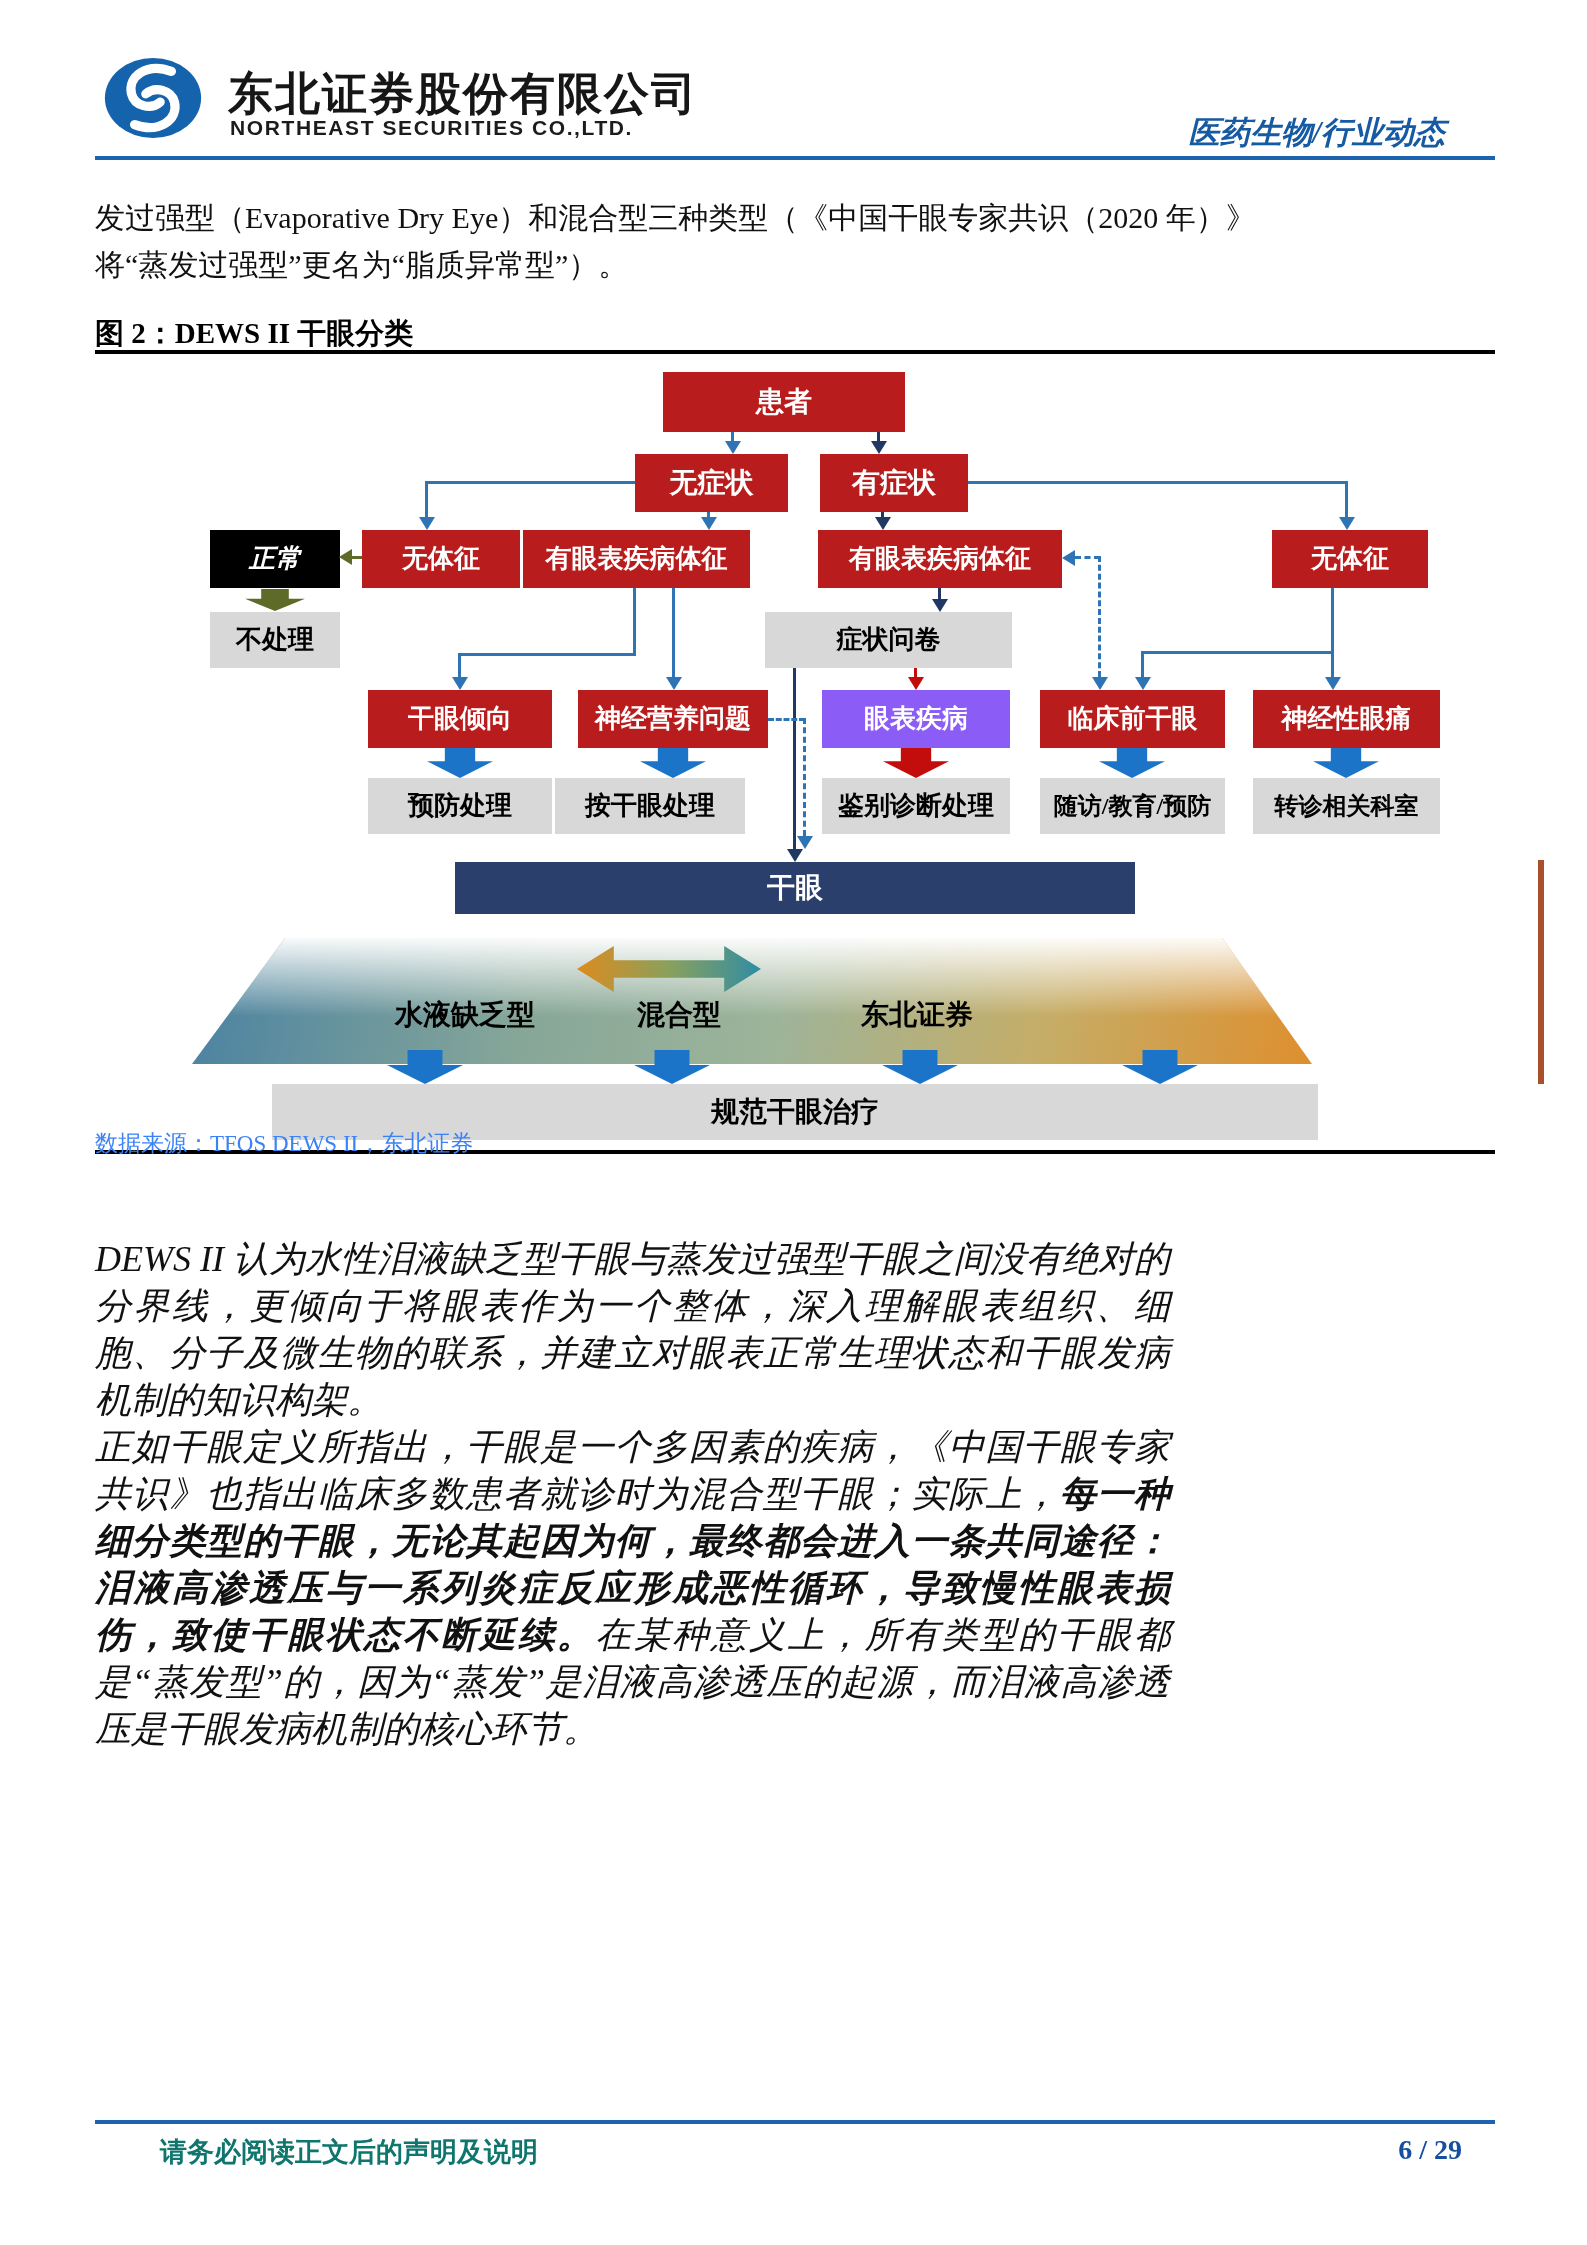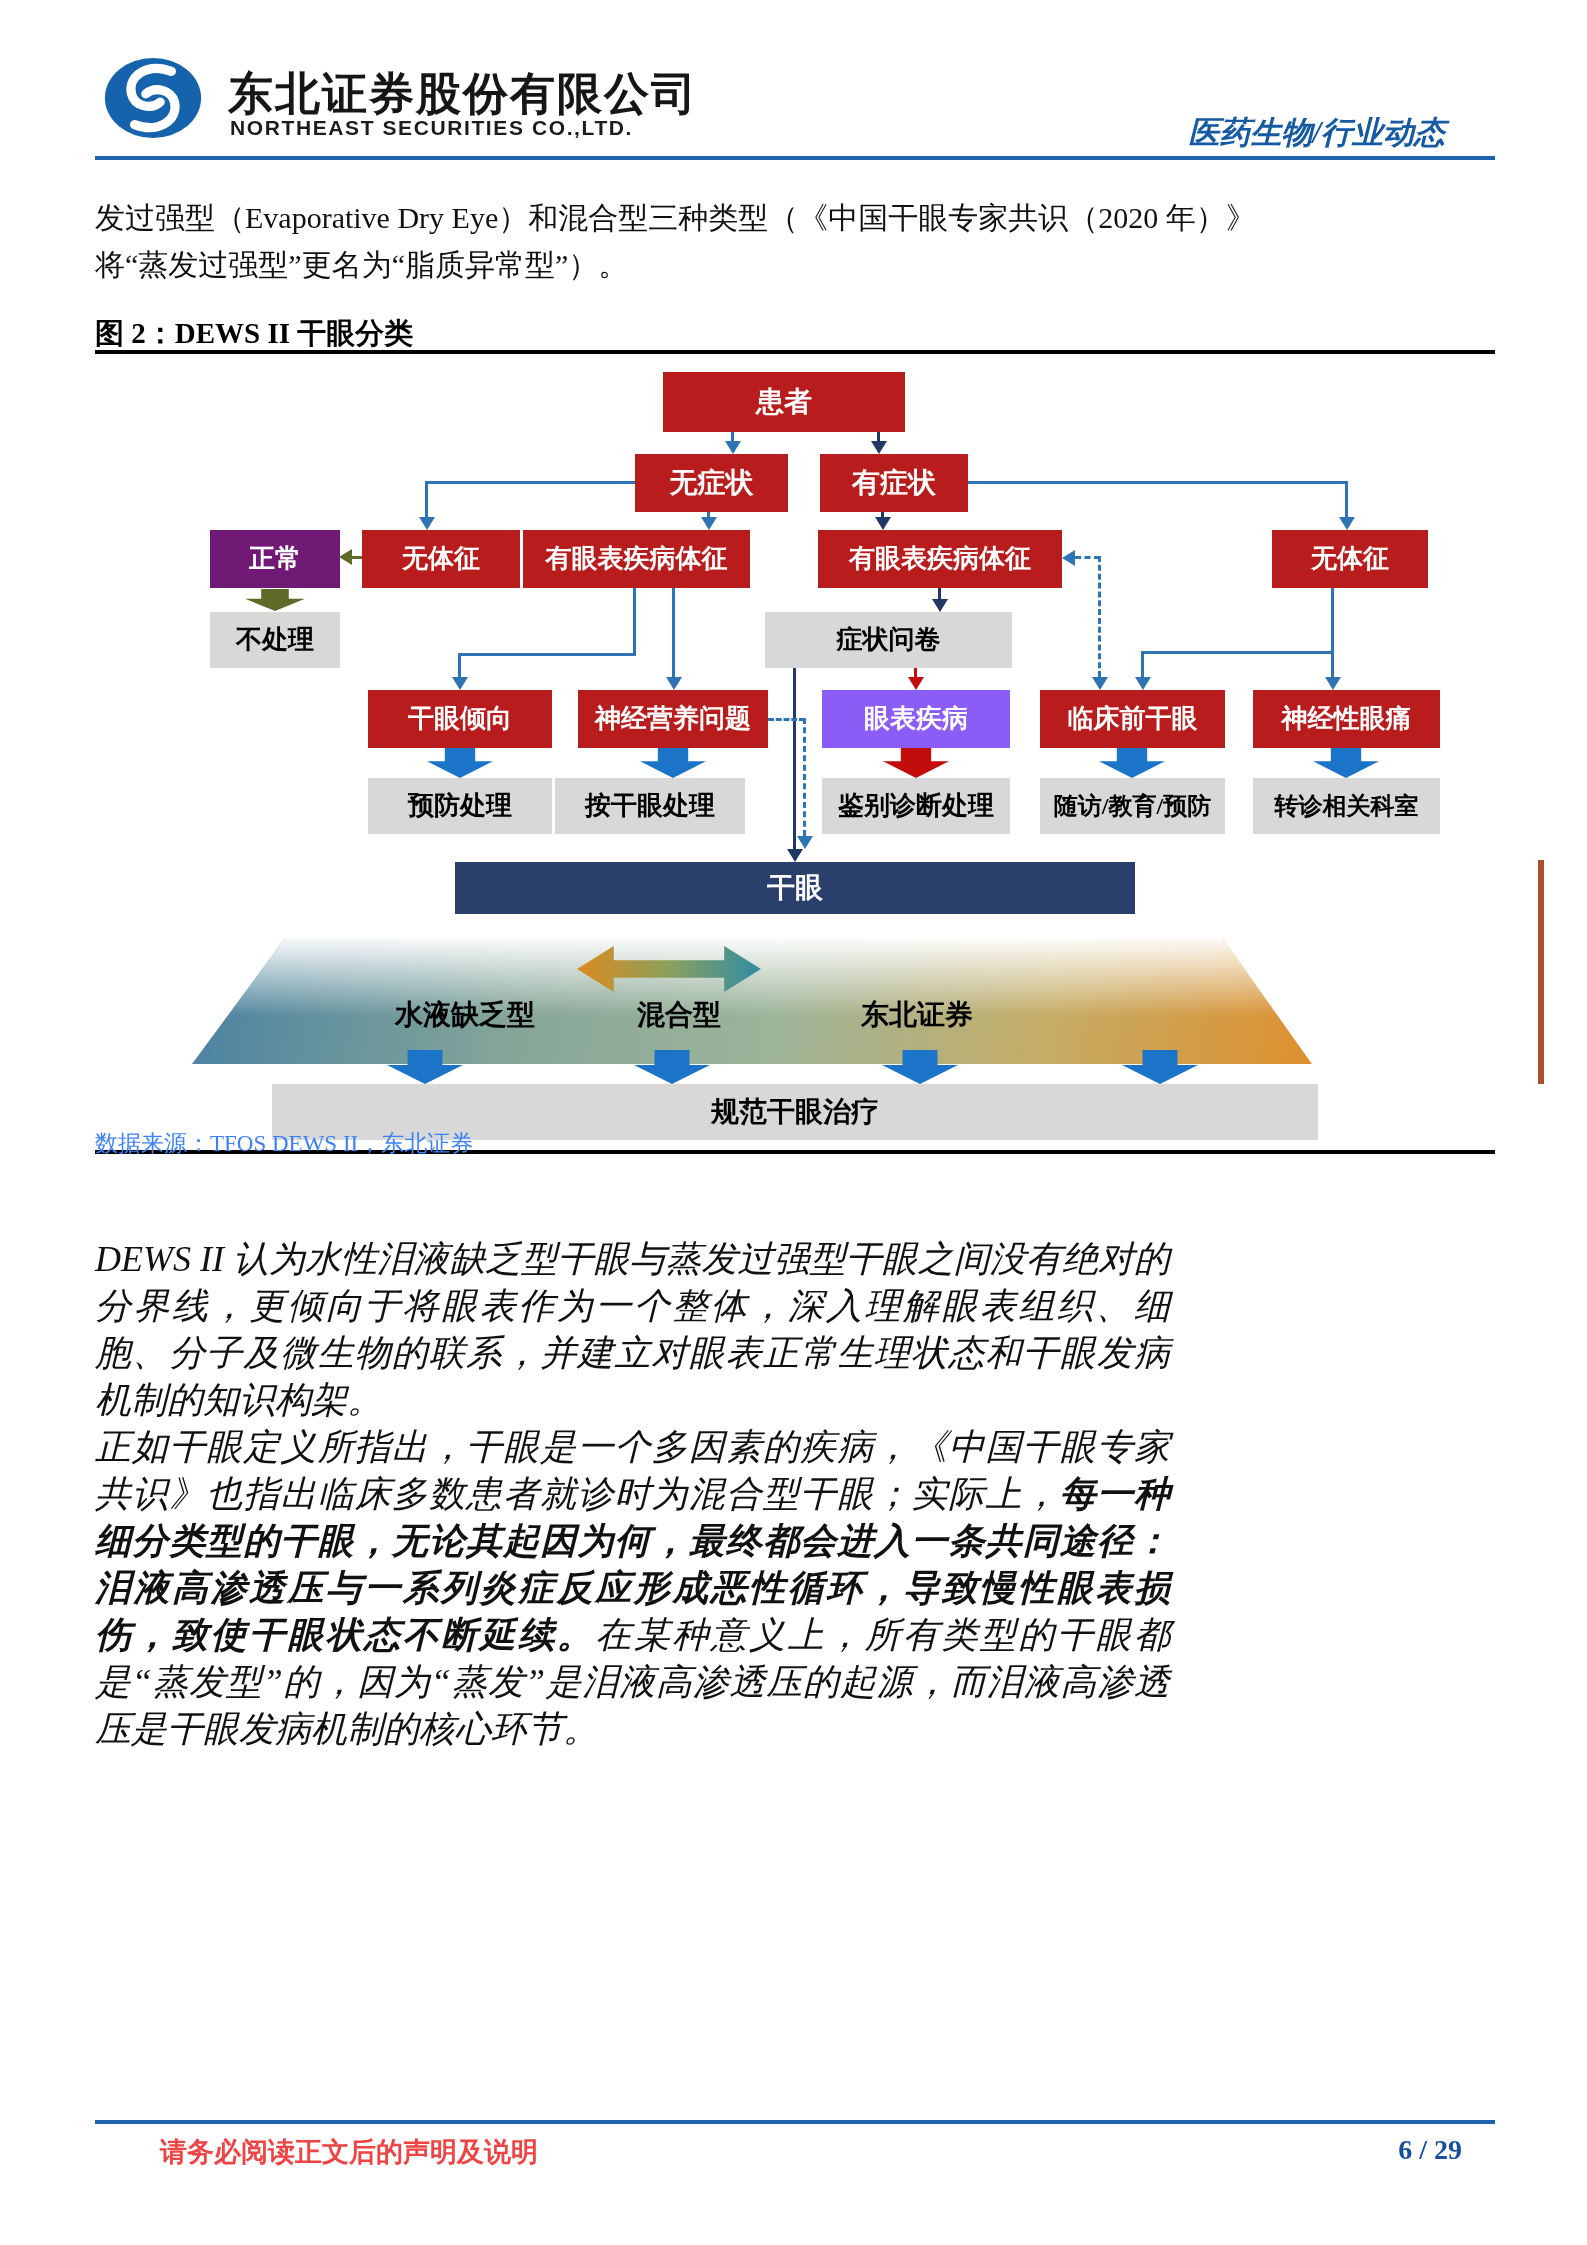--- a/index.html
+++ b/index.html
@@ -30,21 +30,21 @@
   .fig-line { position:absolute; left:95px; width:1400px; height:4px; background:#000; }
   .fig-line.t { top:350px; }
   .fig-line.b { top:1150px; }
   .fig-source { position:absolute; left:95px; top:1112px; font-size:23px; color:#3b82f6;margin-top:16px; }
   .canvas { position:absolute; left:95px; top:358px; width:1400px; height:792px; }
   
   .bx { position:absolute; display:flex; align-items:center; justify-content:center; text-align:center;
         background:#b91c1c; color:#fff; font-weight:bold; font-size:26px; line-height:1.1; }
   .bx.gray { background:#d8d8d8; color:#000; }
   .bx.navy { background:#2b3f6d; }
-  .bx.olive { background:#701a75; }
+  .bx.olive { background:#000000;font-style:italic; }
   .bx.red  { background:#8b5cf6; }
   .bx.f24 { font-size:24px; }
   .bx.f28 { font-size:28px; }
   
   .ln { position:absolute; background:#2e74b5; }
   .ln.nv { background:#1f3864; }
   .ln.red { background:#c30d0d; }
   .ln.olv { background:#5e6b28; }
   .dash-v { position:absolute; width:0; border-left:3px dashed #2e74b5; }
   .dash-h { position:absolute; height:0; border-top:3px dashed #2e74b5; }
@@ -64,21 +64,21 @@
   .trap { position:absolute; left:97px; top:580px; width:1120px; height:126px;
           clip-path:polygon(8.3% 0, 92% 0, 100% 100%, 0 100%);
           background:
             linear-gradient(to bottom, rgba(255,255,255,.96) 0%, rgba(255,255,255,0) 62%),
             linear-gradient(100deg, #4a82a2 0%, #86a698 30%, #9db49a 52%, #c5ad67 76%, #de8f2e 100%); }
   .trap-label { position:absolute; top:638px; font-size:28px; font-weight:bold; color:#000; text-align:center; }
   .dbl-arrow { position:absolute; left:482px; top:588px; width:184px; height:46px;
                background:linear-gradient(90deg,#dd8b1f 0%, #8aa05c 50%, #2f8da4 100%);
                clip-path:polygon(0 50%,20% 0,20% 31%,80% 31%,80% 0,100% 50%,80% 100%,80% 69%,20% 69%,20% 100%); }
   
-  .foot-disc { position:absolute; left:160px; top:2134px; font-size:27px; font-weight:bold; color:#ef4444; }
+  .foot-disc { position:absolute; left:160px; top:2134px; font-size:27px; font-weight:bold; color:#0f766e; }
   .foot-page { position:absolute; left:1160px; top:2134px; width:302px; text-align:right;
                font-size:28px; font-weight:bold; color:#164f9e; }
   
   .rev-bar { position:absolute; left:1538px; top:860px; width:6px; height:224px; background:#a94f2b; }
 </style>
 </head>
 <body>
 
 <div class="page">
 

